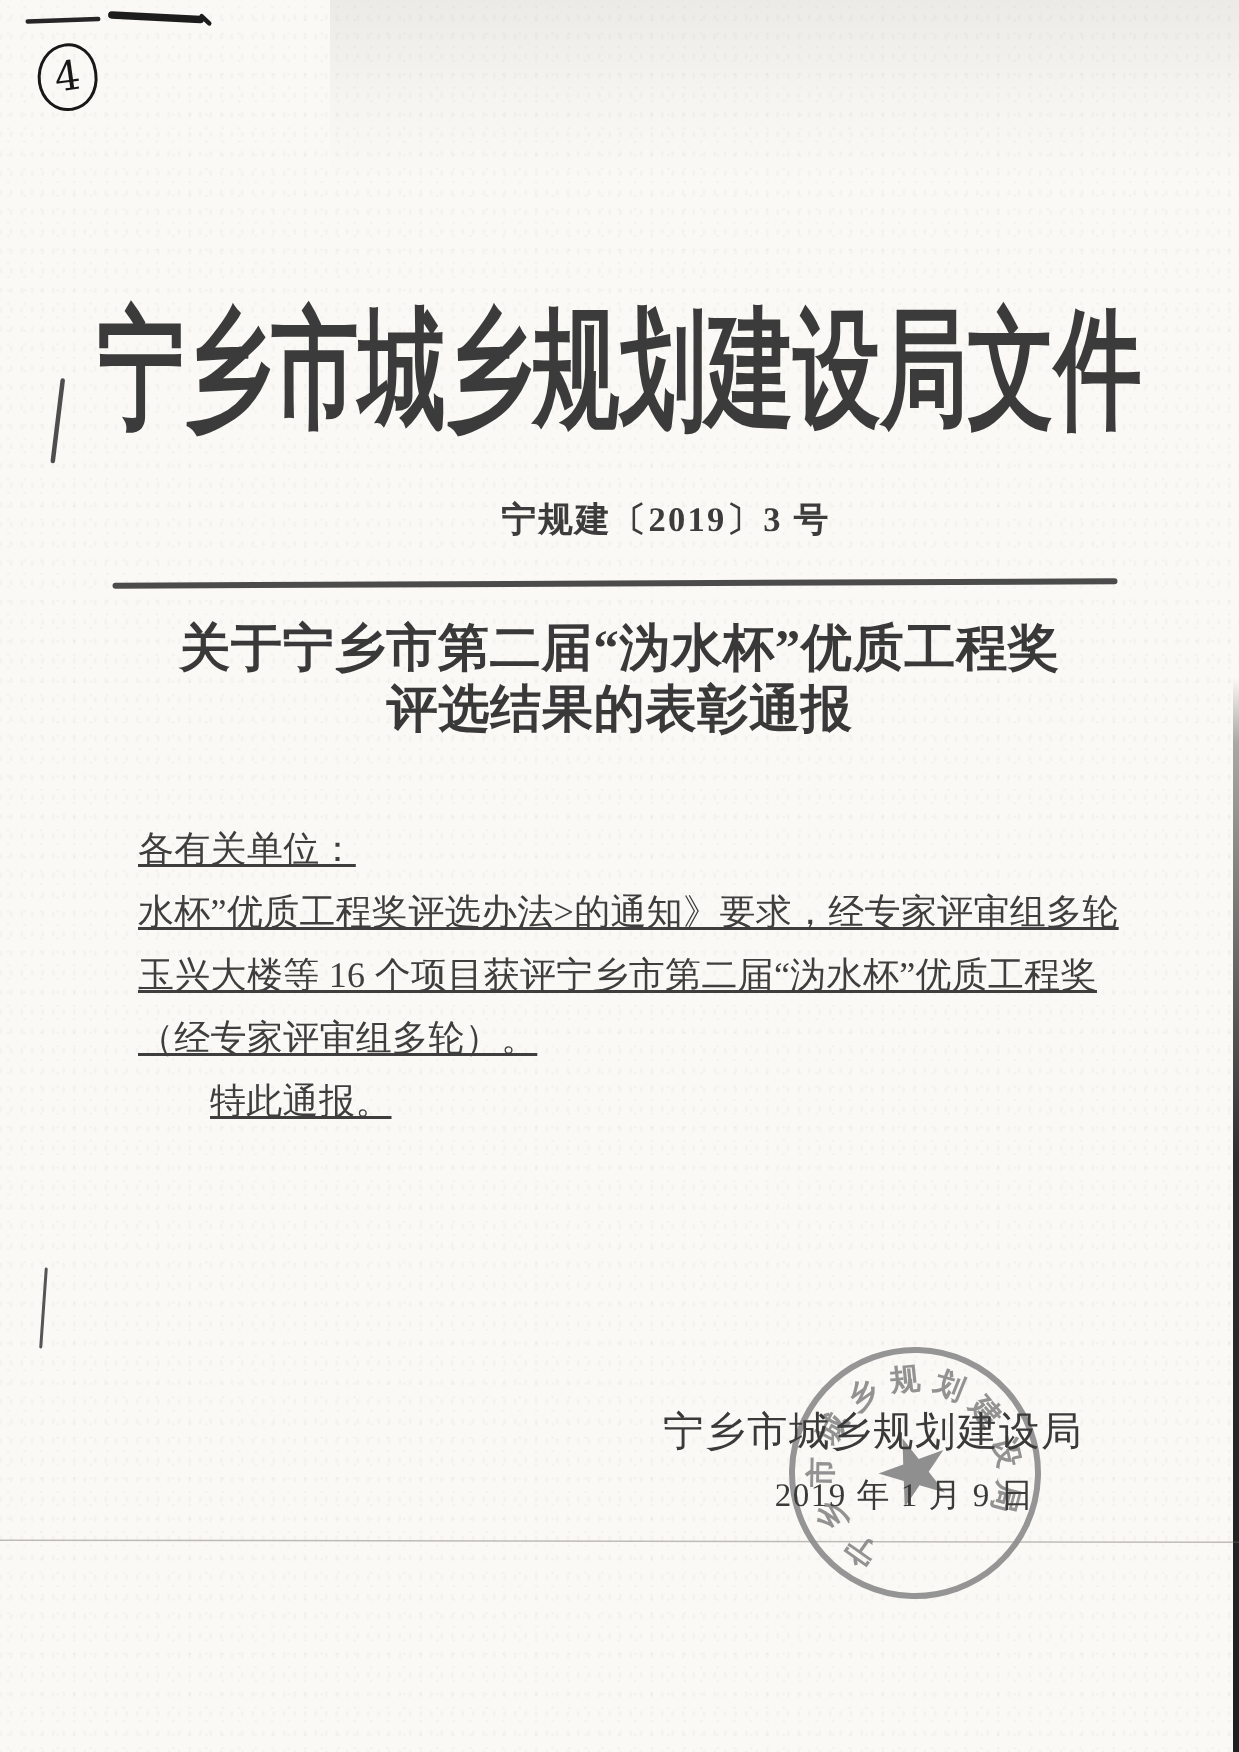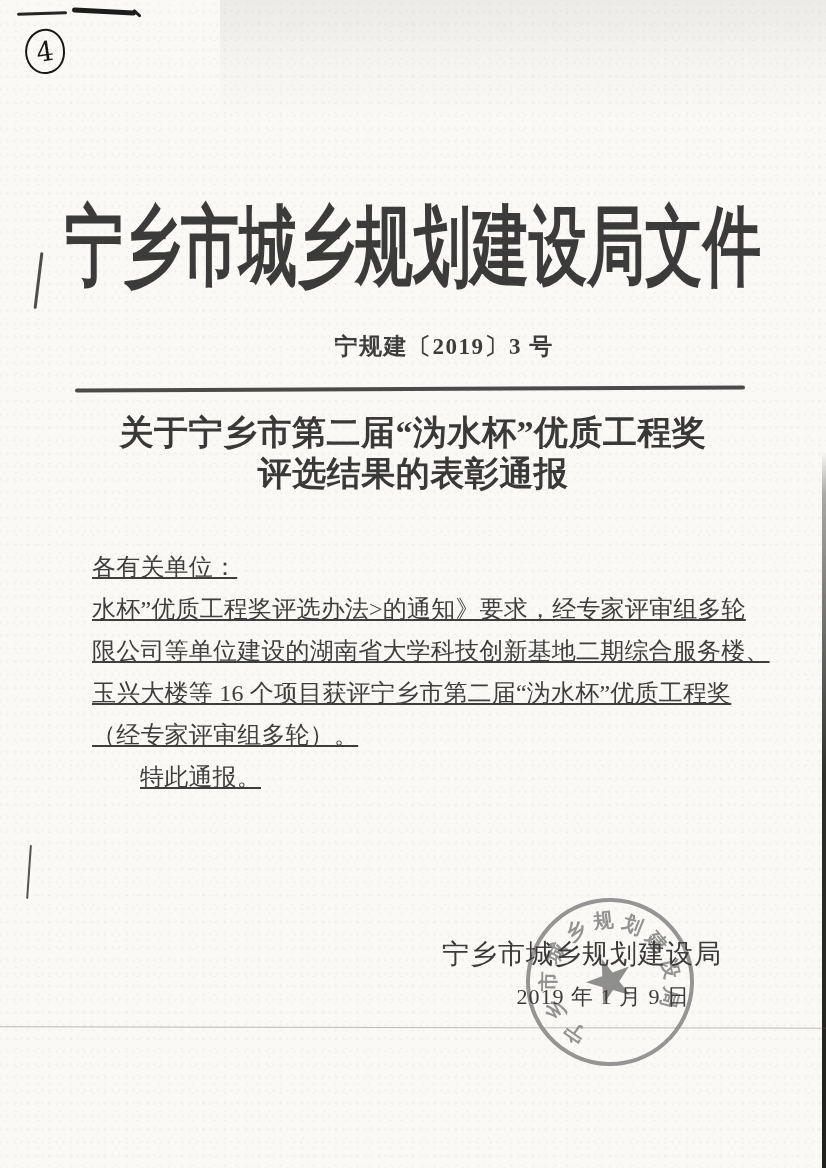--- a/index.html
+++ b/index.html
@@ -97,21 +97,20 @@
   <div class="abs separator-rule"></div>
 
   <div class="abs subject">
     <div>关于宁乡市第二届“沩水杯”优质工程奖</div>
     <div>评选结果的表彰通报</div>
   </div>
 
   <div class="abs body-text">
     <div class="body-line">各有关单位：</div>
     <div class="body-line">水杯”优质工程奖评选办法&gt;的通知》要求，经专家评审组多轮</div>
-    <div class="body-line">限公司等单位建设的湖南省大学科技创新基地二期综合服务楼、</div>
     <div class="body-line">玉兴大楼等 16 个项目获评宁乡市第二届“沩水杯”优质工程奖</div>
     <div class="body-line">（经专家评审组多轮）。</div>
     <div class="body-line indent">特此通报。</div>
   </div>
 
   <div class="abs stamp">
     <div class="stamp-ring"></div>
     <div class="stamp-ringtext">
         <span class="stamp-char">宁</span>
         <span class="stamp-char">乡</span>

